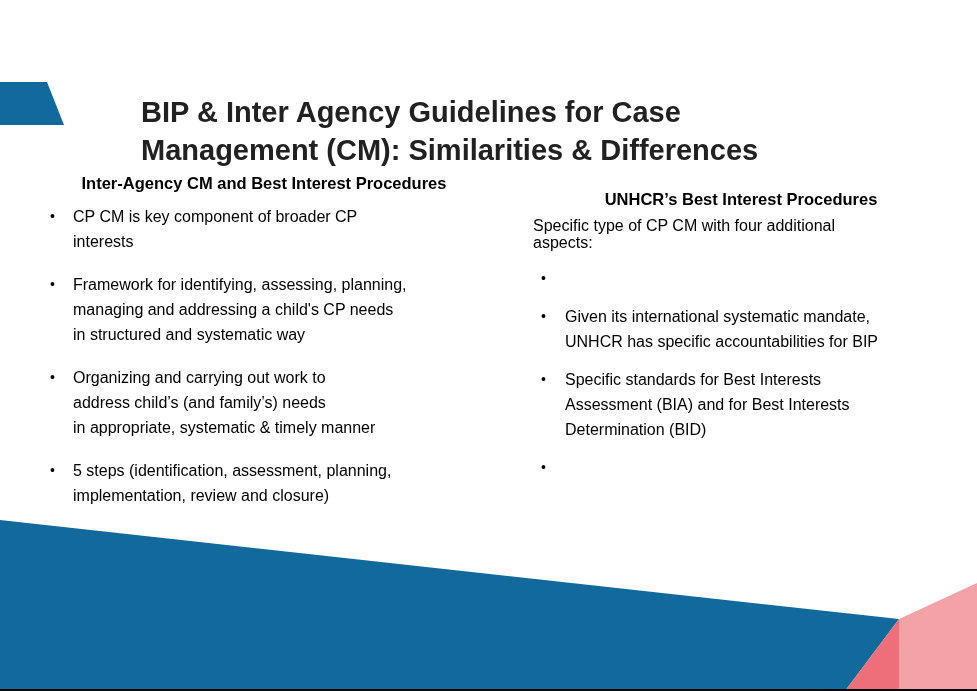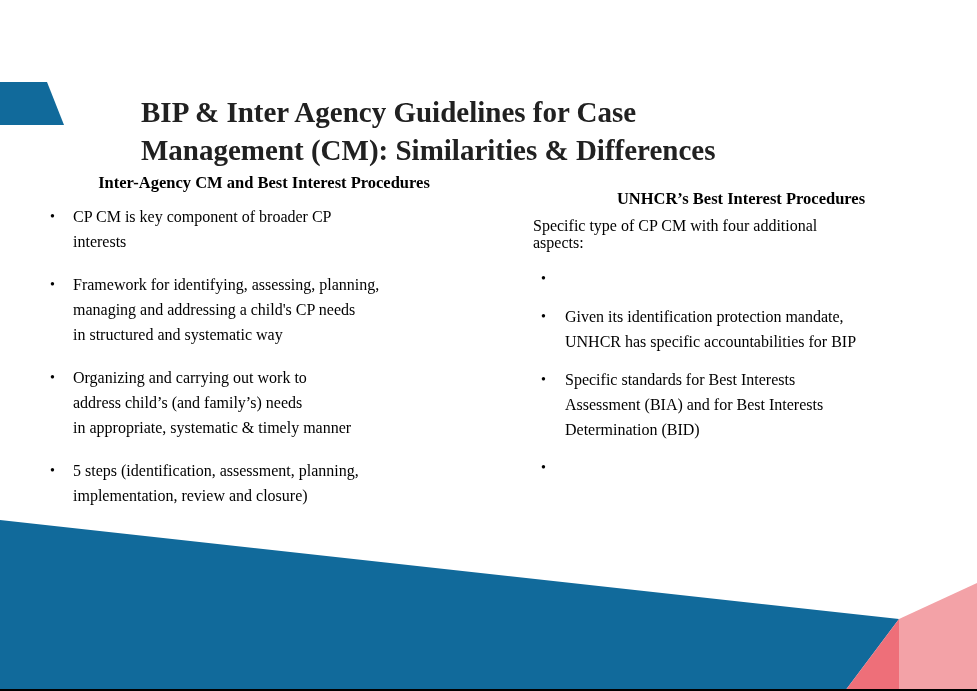--- a/index.html
+++ b/index.html
@@ -3,21 +3,21 @@
 <meta charset="utf-8">
 <style>
   html, body { margin: 0; padding: 0; }
   body {
     width: 977px; height: 691px;
     background: #ffffff;
     font-family: "Liberation Sans", sans-serif;
     position: relative;
     overflow: hidden;
   }
-  .slide { position: absolute; inset: 0; width: 977px; height: 592px; font-family: Liberation Serif, serif; }
+  .slide { position: absolute; inset: 0; width: 977px; height: 592px; }
   svg.deco { position: absolute; left: 0; top: 0; width: 977px; height: 691px; z-index: 0; }
 
   .title {
     position: absolute; left: 141px; top: 74px; width: 760px;
     font-size: 29px; line-height: 38px; color: #212121;
     white-space: pre-line; z-index: 2;
   }
 
   .col { position: absolute; z-index: 2; color: #000; }
   .col-left  { left: 38px;  top: 172px; width: 452px; }
@@ -88,21 +88,21 @@
   <div class="col col-right">
     <div class="col-heading">UNHCR’s Best Interest Procedures</div>
     <div class="intro">Specific type of CP CM with four additional
 aspects:</div>
     <ul class="bullets">
       <li>
         <span class="glyph">•</span>
       </li>
       <li>
         <span class="glyph">•</span>
-        <span class="lines">Given its identification protection mandate,
+        <span class="lines">Given its international systematic mandate,
 UNHCR has specific accountabilities for BIP</span>
       </li>
       <li>
         <span class="glyph">•</span>
         <span class="lines">Specific standards for Best Interests
 Assessment (BIA) and for Best Interests
 Determination (BID)</span>
       </li>
       <li>
         <span class="glyph">•</span>

